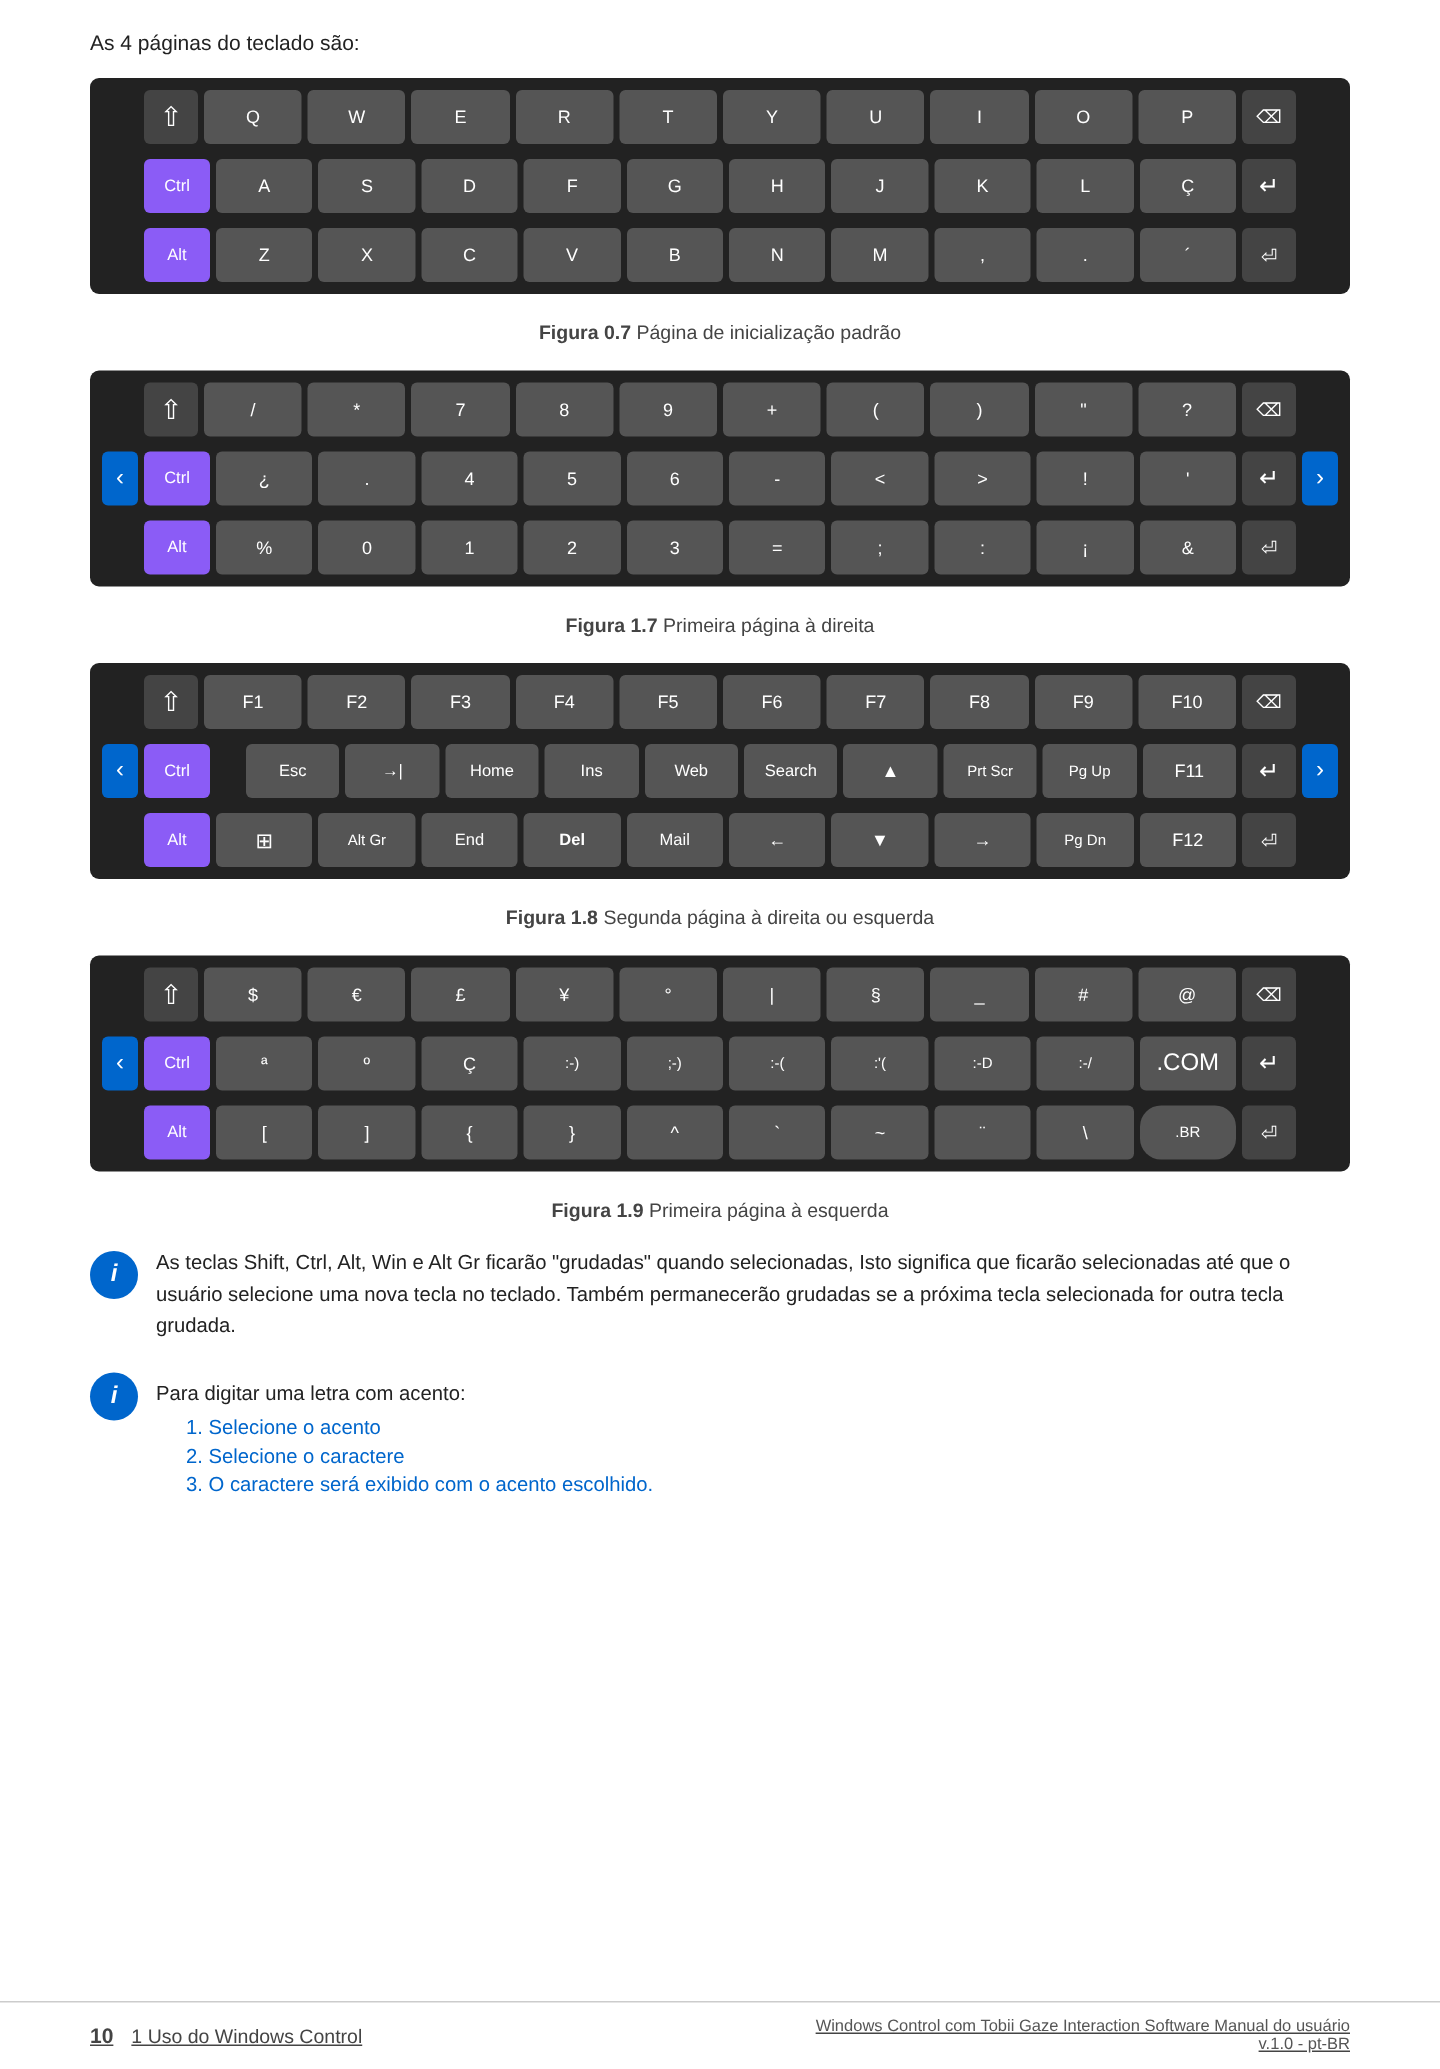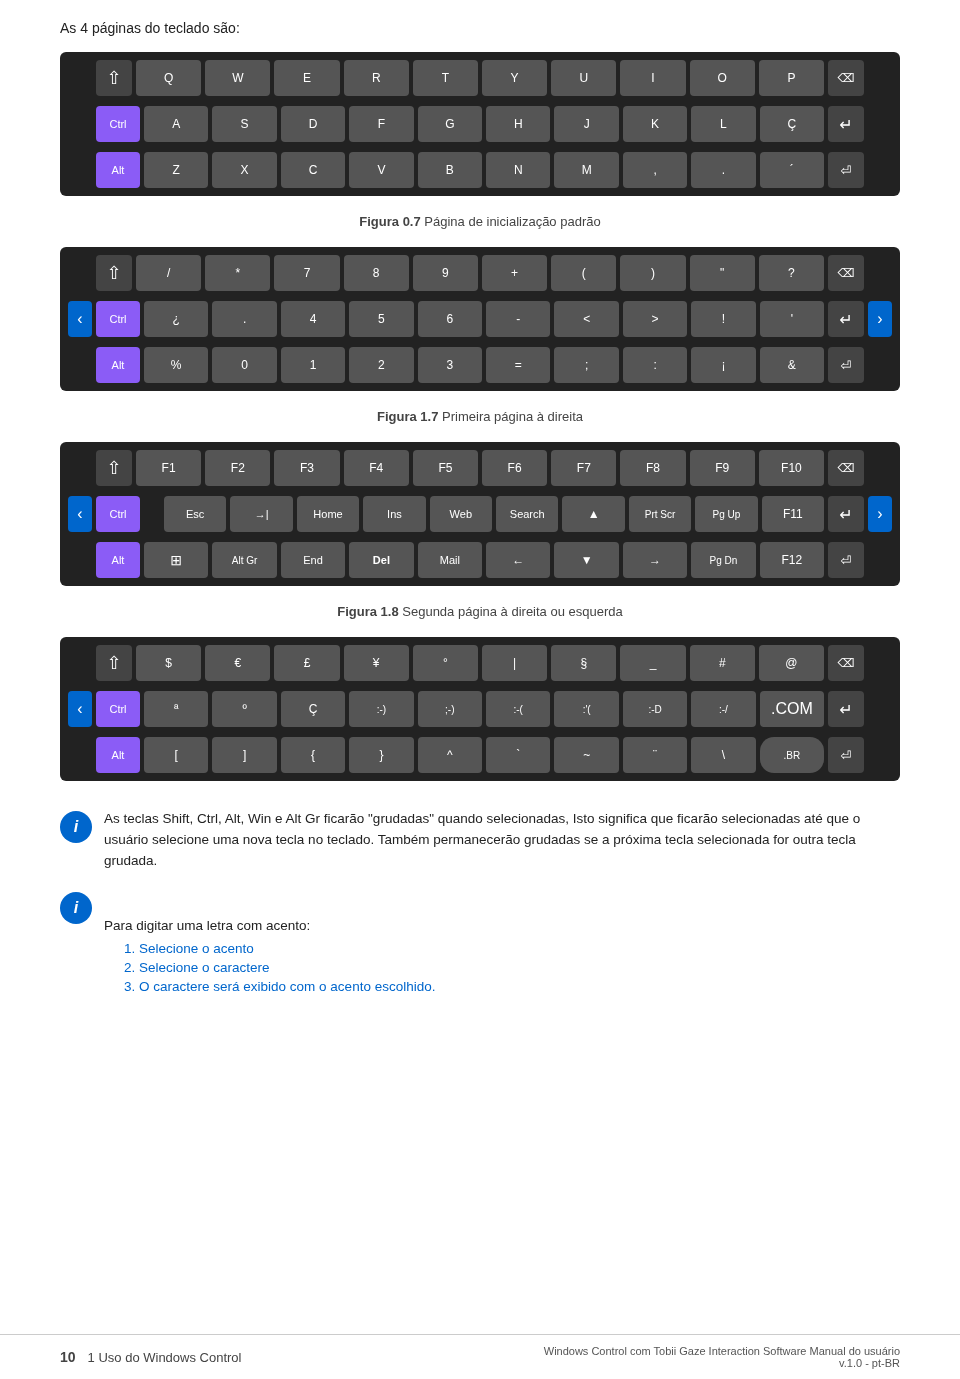--- a/index.html
+++ b/index.html
@@ -101,21 +101,21 @@
       font-size: 16px;
       flex-shrink: 0;
       margin-top: 2px;
     }
     .info-text {
       font-size: 13.5px;
       line-height: 1.55;
       color: #222;
     }
     .steps-section {
-      margin-top: 28px;
+      margin-top: 8px;
     }
     .steps-title {
       font-size: 13.5px;
       color: #222;
       margin-bottom: 8px;
     }
     .step-item {
       font-size: 13.5px;
       color: #0066cc;
       margin-left: 20px;
@@ -127,20 +127,21 @@
       position: absolute;
       bottom: 0;
       left: 0;
       right: 0;
       border-top: 1px solid #ccc;
       display: flex;
       align-items: center;
       padding: 10px 60px;
       font-size: 12px;
       color: #444;
+      text-decoration: underline;
     }
     .footer-page-num {
       font-weight: bold;
       font-size: 14px;
       margin-right: 12px;
     }
     .footer-section-title {
       font-size: 13px;
     }
     .footer-right {
@@ -390,20 +391,24 @@
           <div class="key key-flex">\</div>
           <div class="key key-flex" style="font-size:10px;border-radius:14px;">.BR</div>
           <div class="key key-enter key-dark" style="font-size:13px;">⏎</div>
         </div>
       </div>
       <div class="nav-col">
         <div style="width:24px;"></div>
       </div>
     </div>
   </div>
+  <div class="figure-caption">
+    <strong>Figura 1.9</strong>
+    <span>Primeira página à esquerda</span>
+  </div>
 
   
   <div class="info-box">
     <div class="info-icon">i</div>
     <p class="info-text">As teclas Shift, Ctrl, Alt, Win e Alt Gr ficarão "grudadas" quando selecionadas, Isto significa que ficarão selecionadas até que o usuário selecione uma nova tecla no teclado. Também permanecerão grudadas se a próxima tecla selecionada for outra tecla grudada.</p>
   </div>
 
   
   <div class="info-box">
     <div class="info-icon">i</div>

